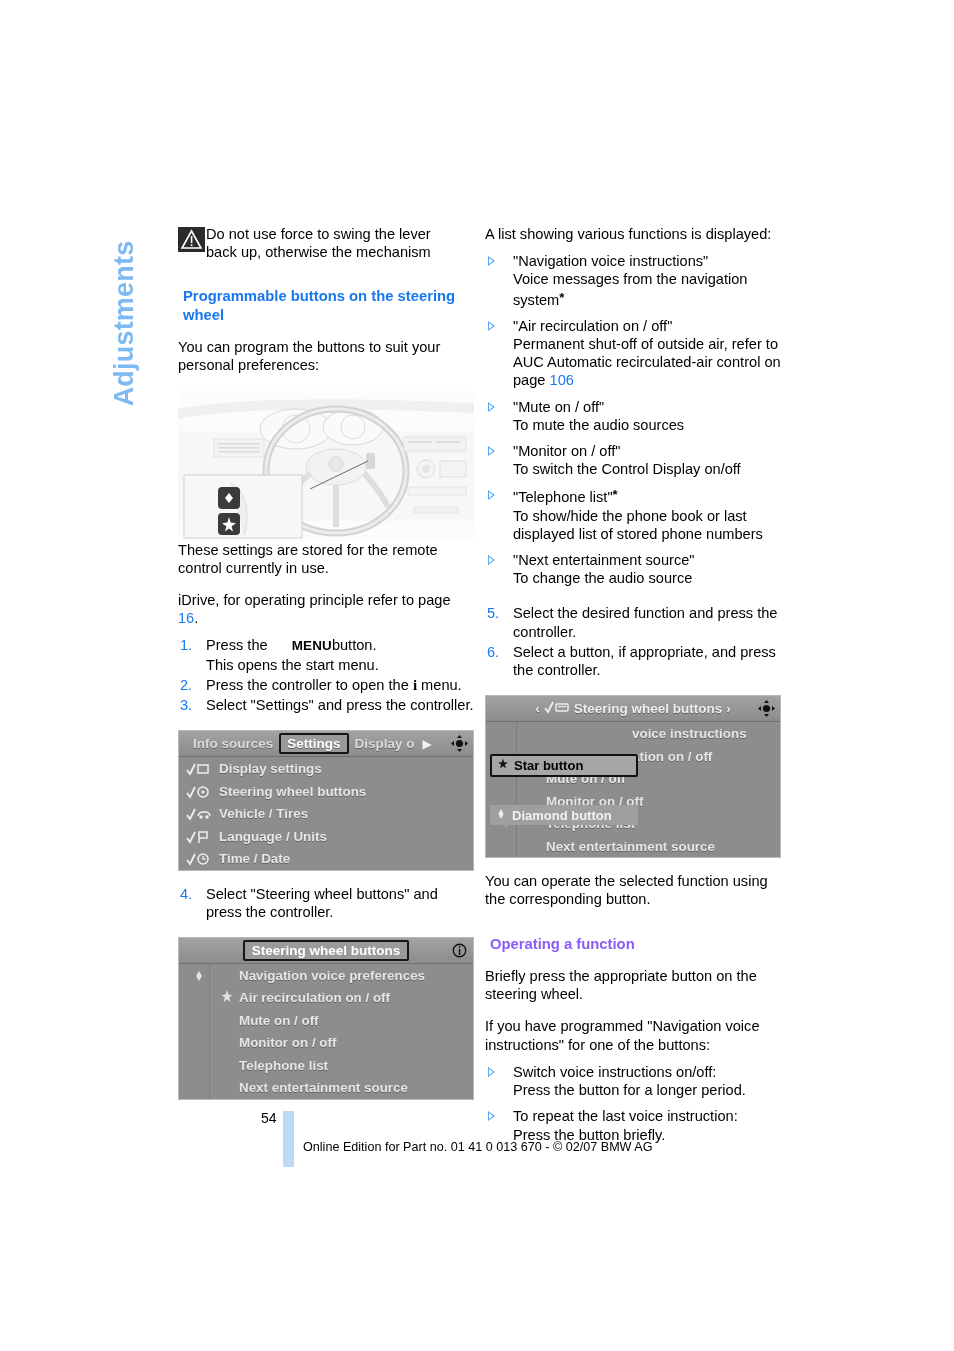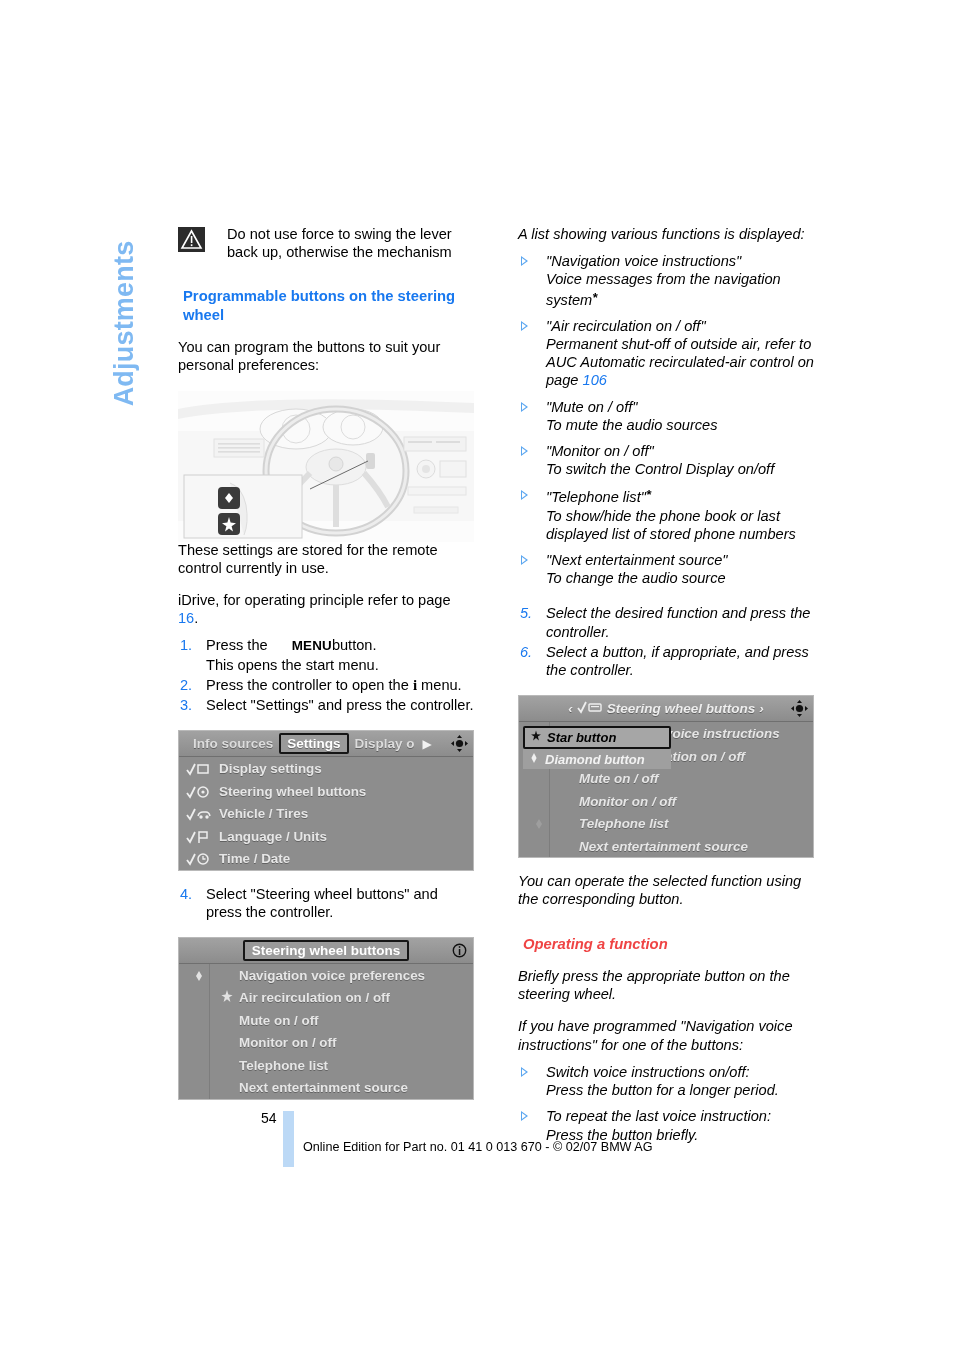--- a/index.html
+++ b/index.html
@@ -38,21 +38,21 @@
     white-space: nowrap;
   }
 
   
   .column {
     position: absolute;
     width: 296px;
     top: 225px;
   }
   #col-left  { left: 178px; }
-  #col-right { left: 518px; font-style: italic; }
+  #col-right { left: 485px; }
 
   p, .blk {
     margin: 0;
     font-size: 14.6px;
     line-height: 18.2px;
   }
   .gap-s { height: 9px; }
   .gap-m { height: 14px; }
   .gap-l { height: 21px; }
 
@@ -67,37 +67,37 @@
     top: 2px;
     width: 27px;
     height: 25px;
     background: #2b2b2b;
   }
   .note .warn-icon svg { display: block; }
   .note .note-text {
     font-size: 14.6px;
     line-height: 18.2px;
   }
-  .note .l1, .note .l2 { padding-left: 49px; }
+  .note .l1, .note .l2 { padding-left: 28px; }
   .note .l3 { padding-left: 0; }
   .tri-end {
     font-size: 11px;
     vertical-align: 1px;
     letter-spacing: 0;
   }
 
   
   h2.hd {
     margin: 5px;
     font-size: 14.8px;
     line-height: 18.4px;
     font-weight: bold;
     color: #1878ef;
   }
-  h2.hd.light { color: #ef4444; }
+  h2.hd.light { color: #8b5cf6; }
 
   
   .step {
     position: relative;
     padding-left: 28px;
     font-size: 14.6px;
     line-height: 18.2px;
     margin-bottom: 2px;
   }
   .step .num {
@@ -281,20 +281,21 @@
   .popup .pitem {
     display: flex;
     align-items: center;
     height: 20px;
     font-size: 13px;
     font-weight: bold;
     padding-left: 5px;
     background: #9f9f9f;
     color: #f2f2f2;
     white-space: nowrap;
+    margin-top: 28px;
   }
   .popup .pitem.sel {
     background: #a6a6a6;
     color: #000000;
     border: 2px solid #111111;
     border-radius: 2px;
     height: 19px;
   }
   .popup .pitem .glyph { width: 17px; font-size: 12px; }
 

